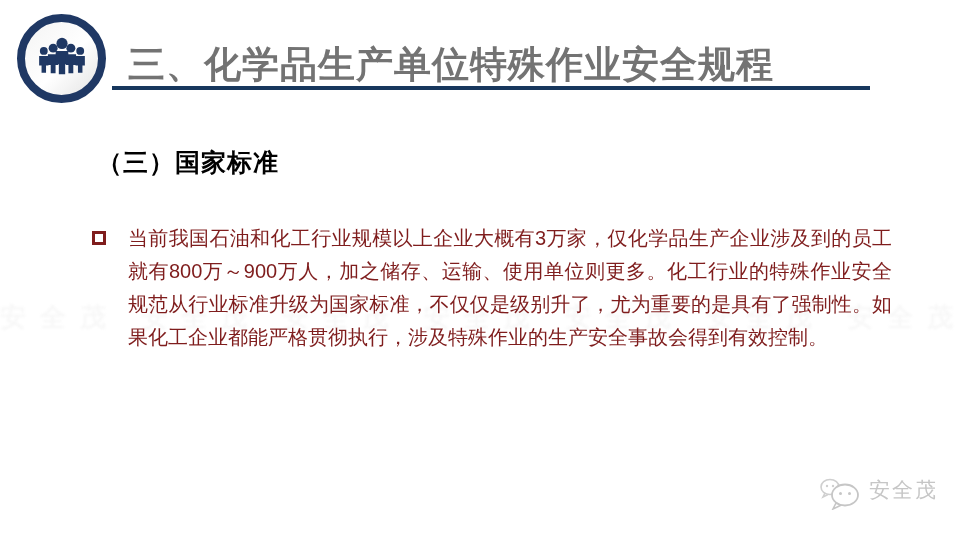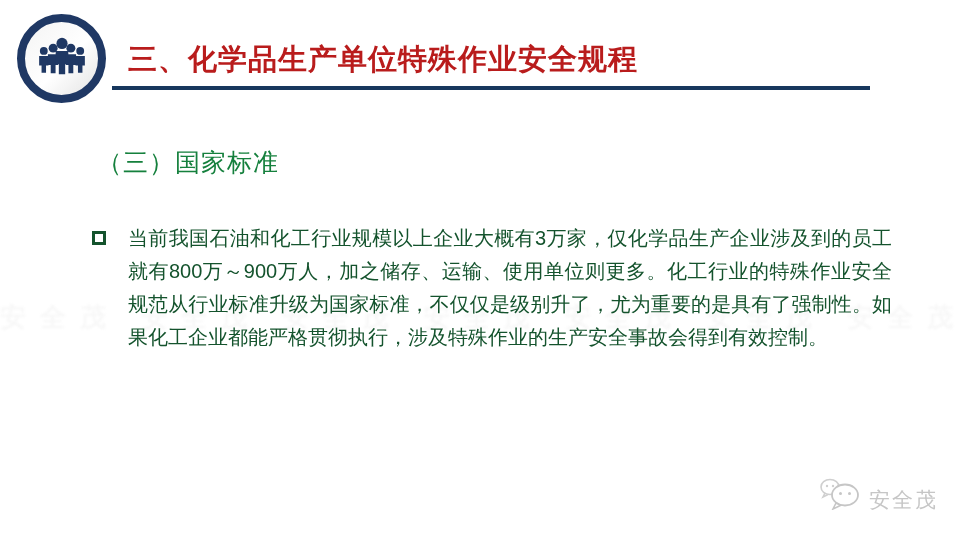--- a/index.html
+++ b/index.html
@@ -16,42 +16,42 @@
   .header { position: absolute; top: 0; left: 0; width: 100%; height: 110px; }
   .header-badge {
     position: absolute; left: 17px; top: 14px;
     width: 89px; height: 89px; border-radius: 50%;
     background: linear-gradient(135deg, #f4f4f4 0%, #ffffff 55%, #e3e3e3 100%);
     border: 8px solid #1F3864;
     display: flex; align-items: center; justify-content: center;
   }
   .header-title {
     position: absolute; left: 128px; top: 40px;
-    font-size: 29px; font-weight: bold; color: #b91c1c;
+    font-size: 37px; font-weight: bold; color: #737373;
     letter-spacing: 1px; white-space: nowrap;
   }
   .header-rule {
     position: absolute; left: 112px; top: 86px;
     width: 758px; height: 4px; background: #17375D;
   }
 
   
   .section-heading {
     position: absolute; left: 97px; top: 146px;
-    font-size: 25px; font-weight: normal; color: #15803d;
+    font-size: 25px; font-weight: bold; color: #000000;
     letter-spacing: 1px;
   }
 
   
   .bullet-list {
     position: absolute; left: 92px; top: 222px; width: 800px;
   }
   .bullet-item {
     display: flex; align-items: flex-start;
-    color: #14532d;
+    color: #7f1d1d;
     font-size: 20px; line-height: 33px;
   }
   .bullet-item.emphasis { color: #C00000; font-weight: bold; }
   .bullet-marker {
     flex: 0 0 auto;
     width: 14px; height: 14px;
     border: 3px solid currentColor;
     margin: 9px 22px 0 0;
   }
   .bullet-text { flex: 1 1 auto; text-align: justify; }
@@ -62,21 +62,21 @@
     font-size: 26px; font-weight: bold; letter-spacing: 14px;
     color: rgba(120,120,120,0.05);
     white-space: nowrap; overflow: hidden;
     filter: blur(1px);
     pointer-events: none;
   }
 
   
   .brand {
     position: absolute; right: 22px; bottom: 26px;
-    display: flex; align-items: flex-end; gap: 6px;
+    display: flex; align-items: flex-start; gap: 6px;
     color: #c6c6c6;
   }
   .brand-label { font-size: 21px; letter-spacing: 2px; }
 </style>
 </head>
 <body>
 
 <div class="slide">
 
   <div class="header">

